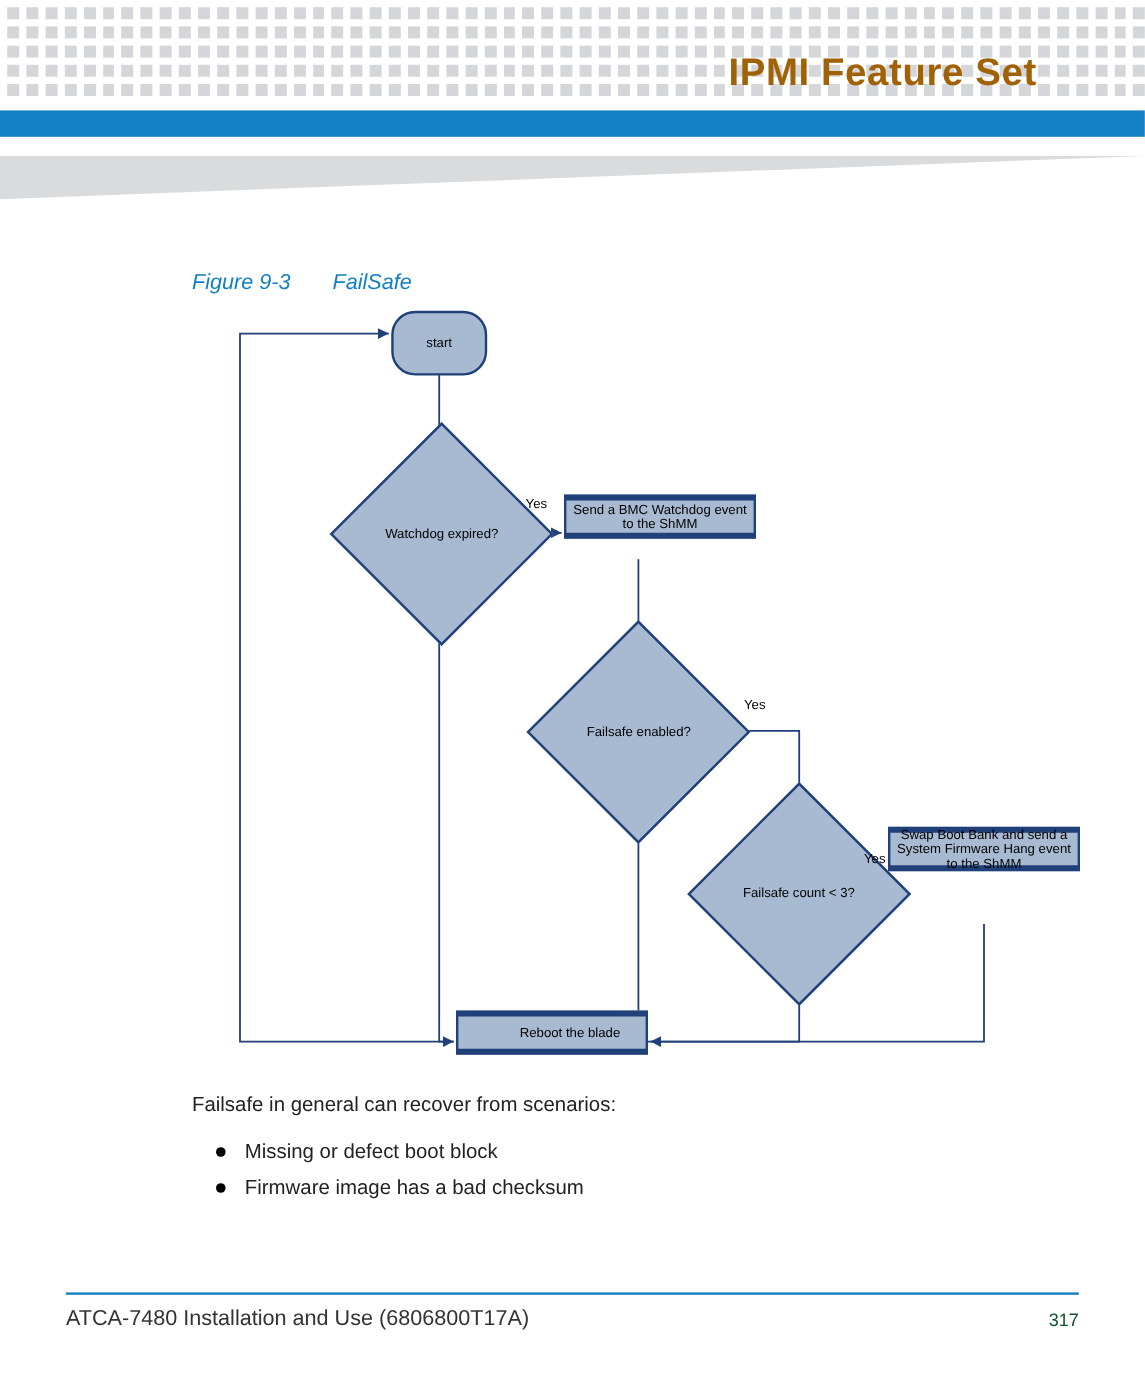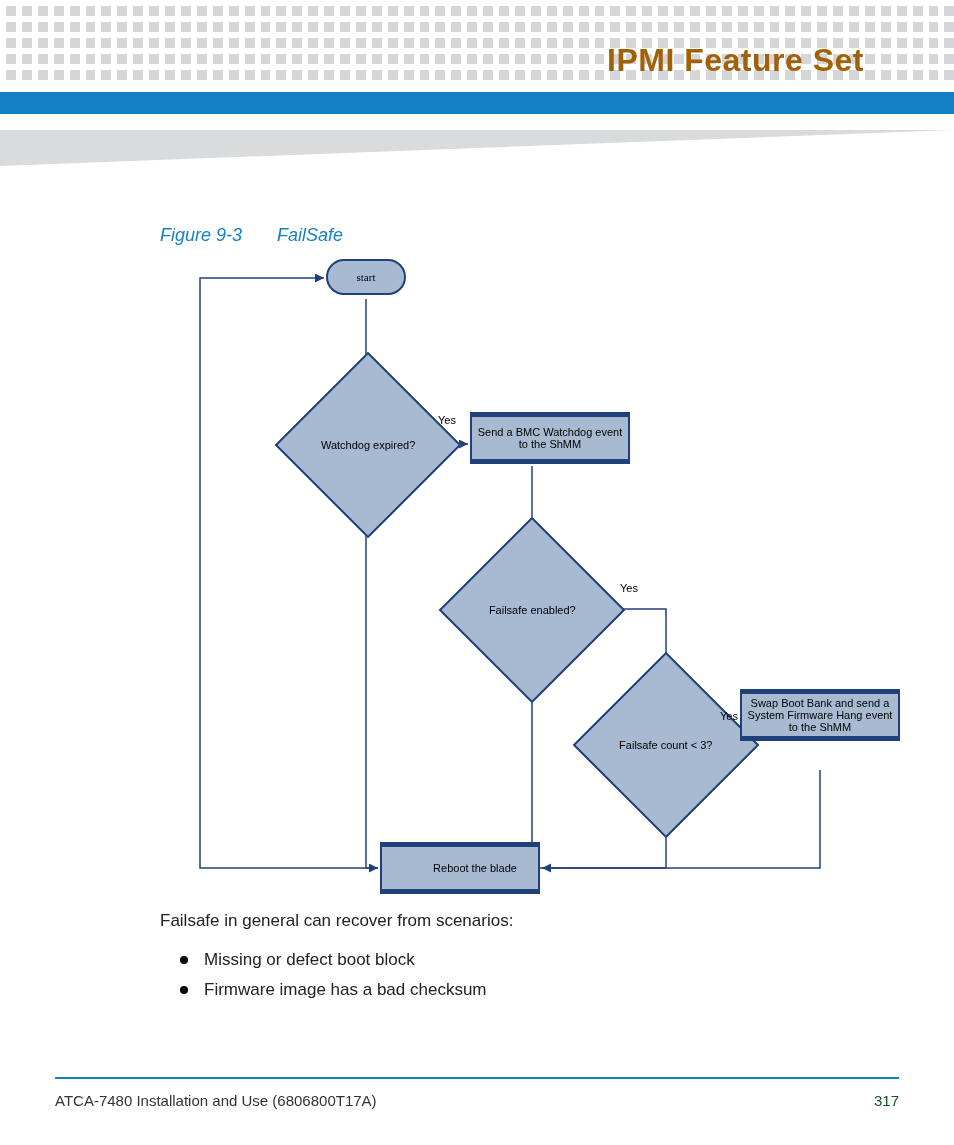--- a/index.html
+++ b/index.html
@@ -11,22 +11,22 @@
   .chapter-title{position:absolute;top:42px;right:90px;color:#a16207;font-weight:700;font-size:32px;font-style:normal;letter-spacing:0.5px;}
   .blue-bar{position:absolute;top:92px;left:0;right:0;height:22px;background:#1380c3;}
   .grey-wedge{position:absolute;top:130px;left:0;width:0;height:0;border-left:954px solid #d9dbdd;border-bottom:36px solid transparent;}
   
   .content{position:absolute;top:225px;left:160px;right:80px;}
   .fig-caption{color:#1380c3;font-style:italic;font-size:18px;margin-bottom:8px;}
   .fig-caption .num{margin-right:30px;}
   .diagram{position:relative;width:720px;height:650px;margin-left:20px;}
   
   .node{position:absolute;background:#a7bad1;border:2px solid #20407a;display:flex;align-items:center;justify-content:center;text-align:center;font-size:11px;color:#000;box-sizing:border-box;}
-  .terminator{border-radius:20px;width:80px;height:36px;padding:2px;font-family:Liberation Serif, serif;}
-  .process{width:160px;height:52px;padding:4px;}
+  .terminator{border-radius:20px;width:80px;height:54px;padding:2px;}
+  .process{width:160px;height:37px;padding:4px;}
   .process.thick-tb{border-top-width:5px;border-bottom-width:5px;}
   .diamond{width:132px;height:132px;transform:rotate(45deg);padding:0;}
   .diamond>div{transform:rotate(-45deg);max-width:110px;}
   .edge-label{position:absolute;font-size:11px;color:#000;}
   
   #n-start{left:146px;top:5px;}
   #n-wd   {left:122px;top:125px;}
   #n-send {left:290px;top:158px;}
   #n-fse  {left:286px;top:290px;}
   #n-fsc  {left:420px;top:425px;}
@@ -34,21 +34,21 @@
   #n-reboot{left:200px;top:588px;padding-left:34px;}
   
   .wires{position:absolute;inset:0;}
   
   .body-text{font-size:17px;line-height:1.4;margin-top:5px;}
   ul.bullets{list-style:none;padding-left:20px;margin-top:10px;}
   ul.bullets li{position:relative;padding-left:24px;margin:10px 0;font-size:17px;}
   ul.bullets li:before{content:"";position:absolute;left:0;top:6px;width:8px;height:8px;border-radius:50%;background:#000;}
   
   .footer-line{position:absolute;bottom:66px;left:55px;right:55px;border-top:2px solid #1380c3;}
-  .footer-left{position:absolute;bottom:36px;left:55px;font-size:15px;color:#333;}
+  .footer-left{position:absolute;bottom:36px;left:55px;font-size:18px;color:#333;}
   .footer-right{position:absolute;bottom:36px;right:55px;font-size:15px;color:#14532d;}
 </style>
 </head>
 <body>
 
 <div class="dot-band" style="top:6px">
   <div class="dot-row">
       <span></span>
       <span></span>
       <span></span>

